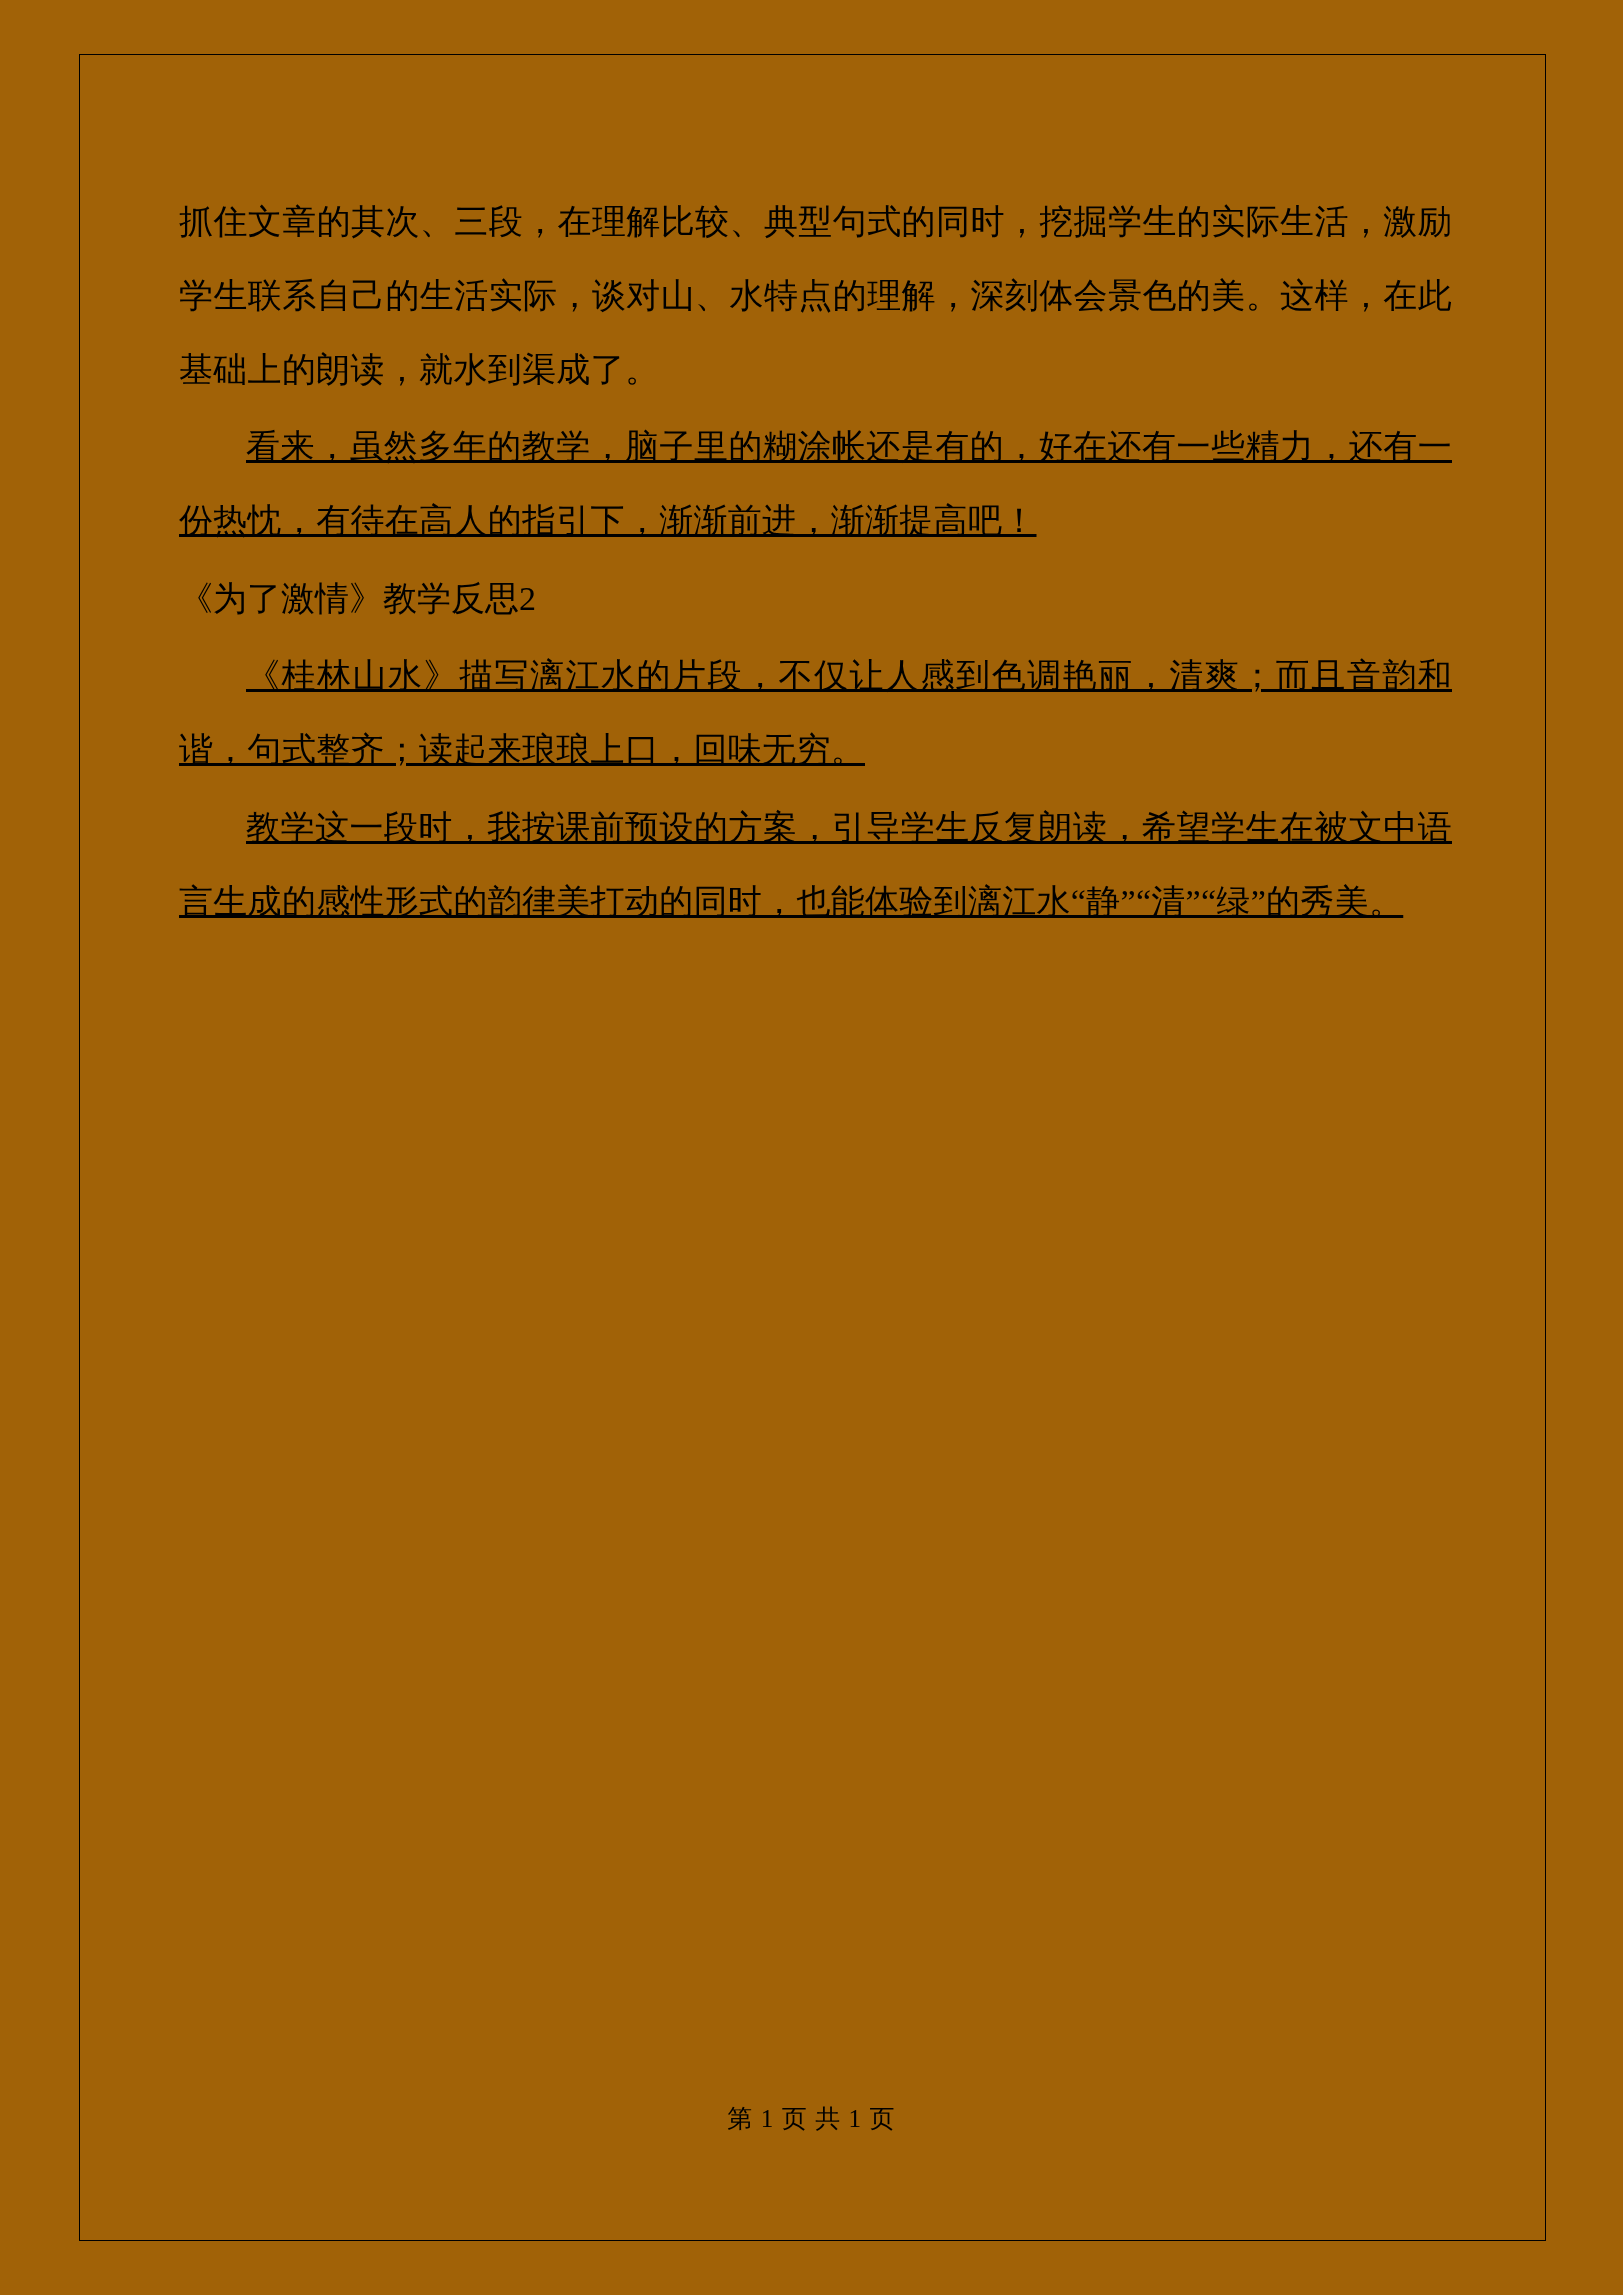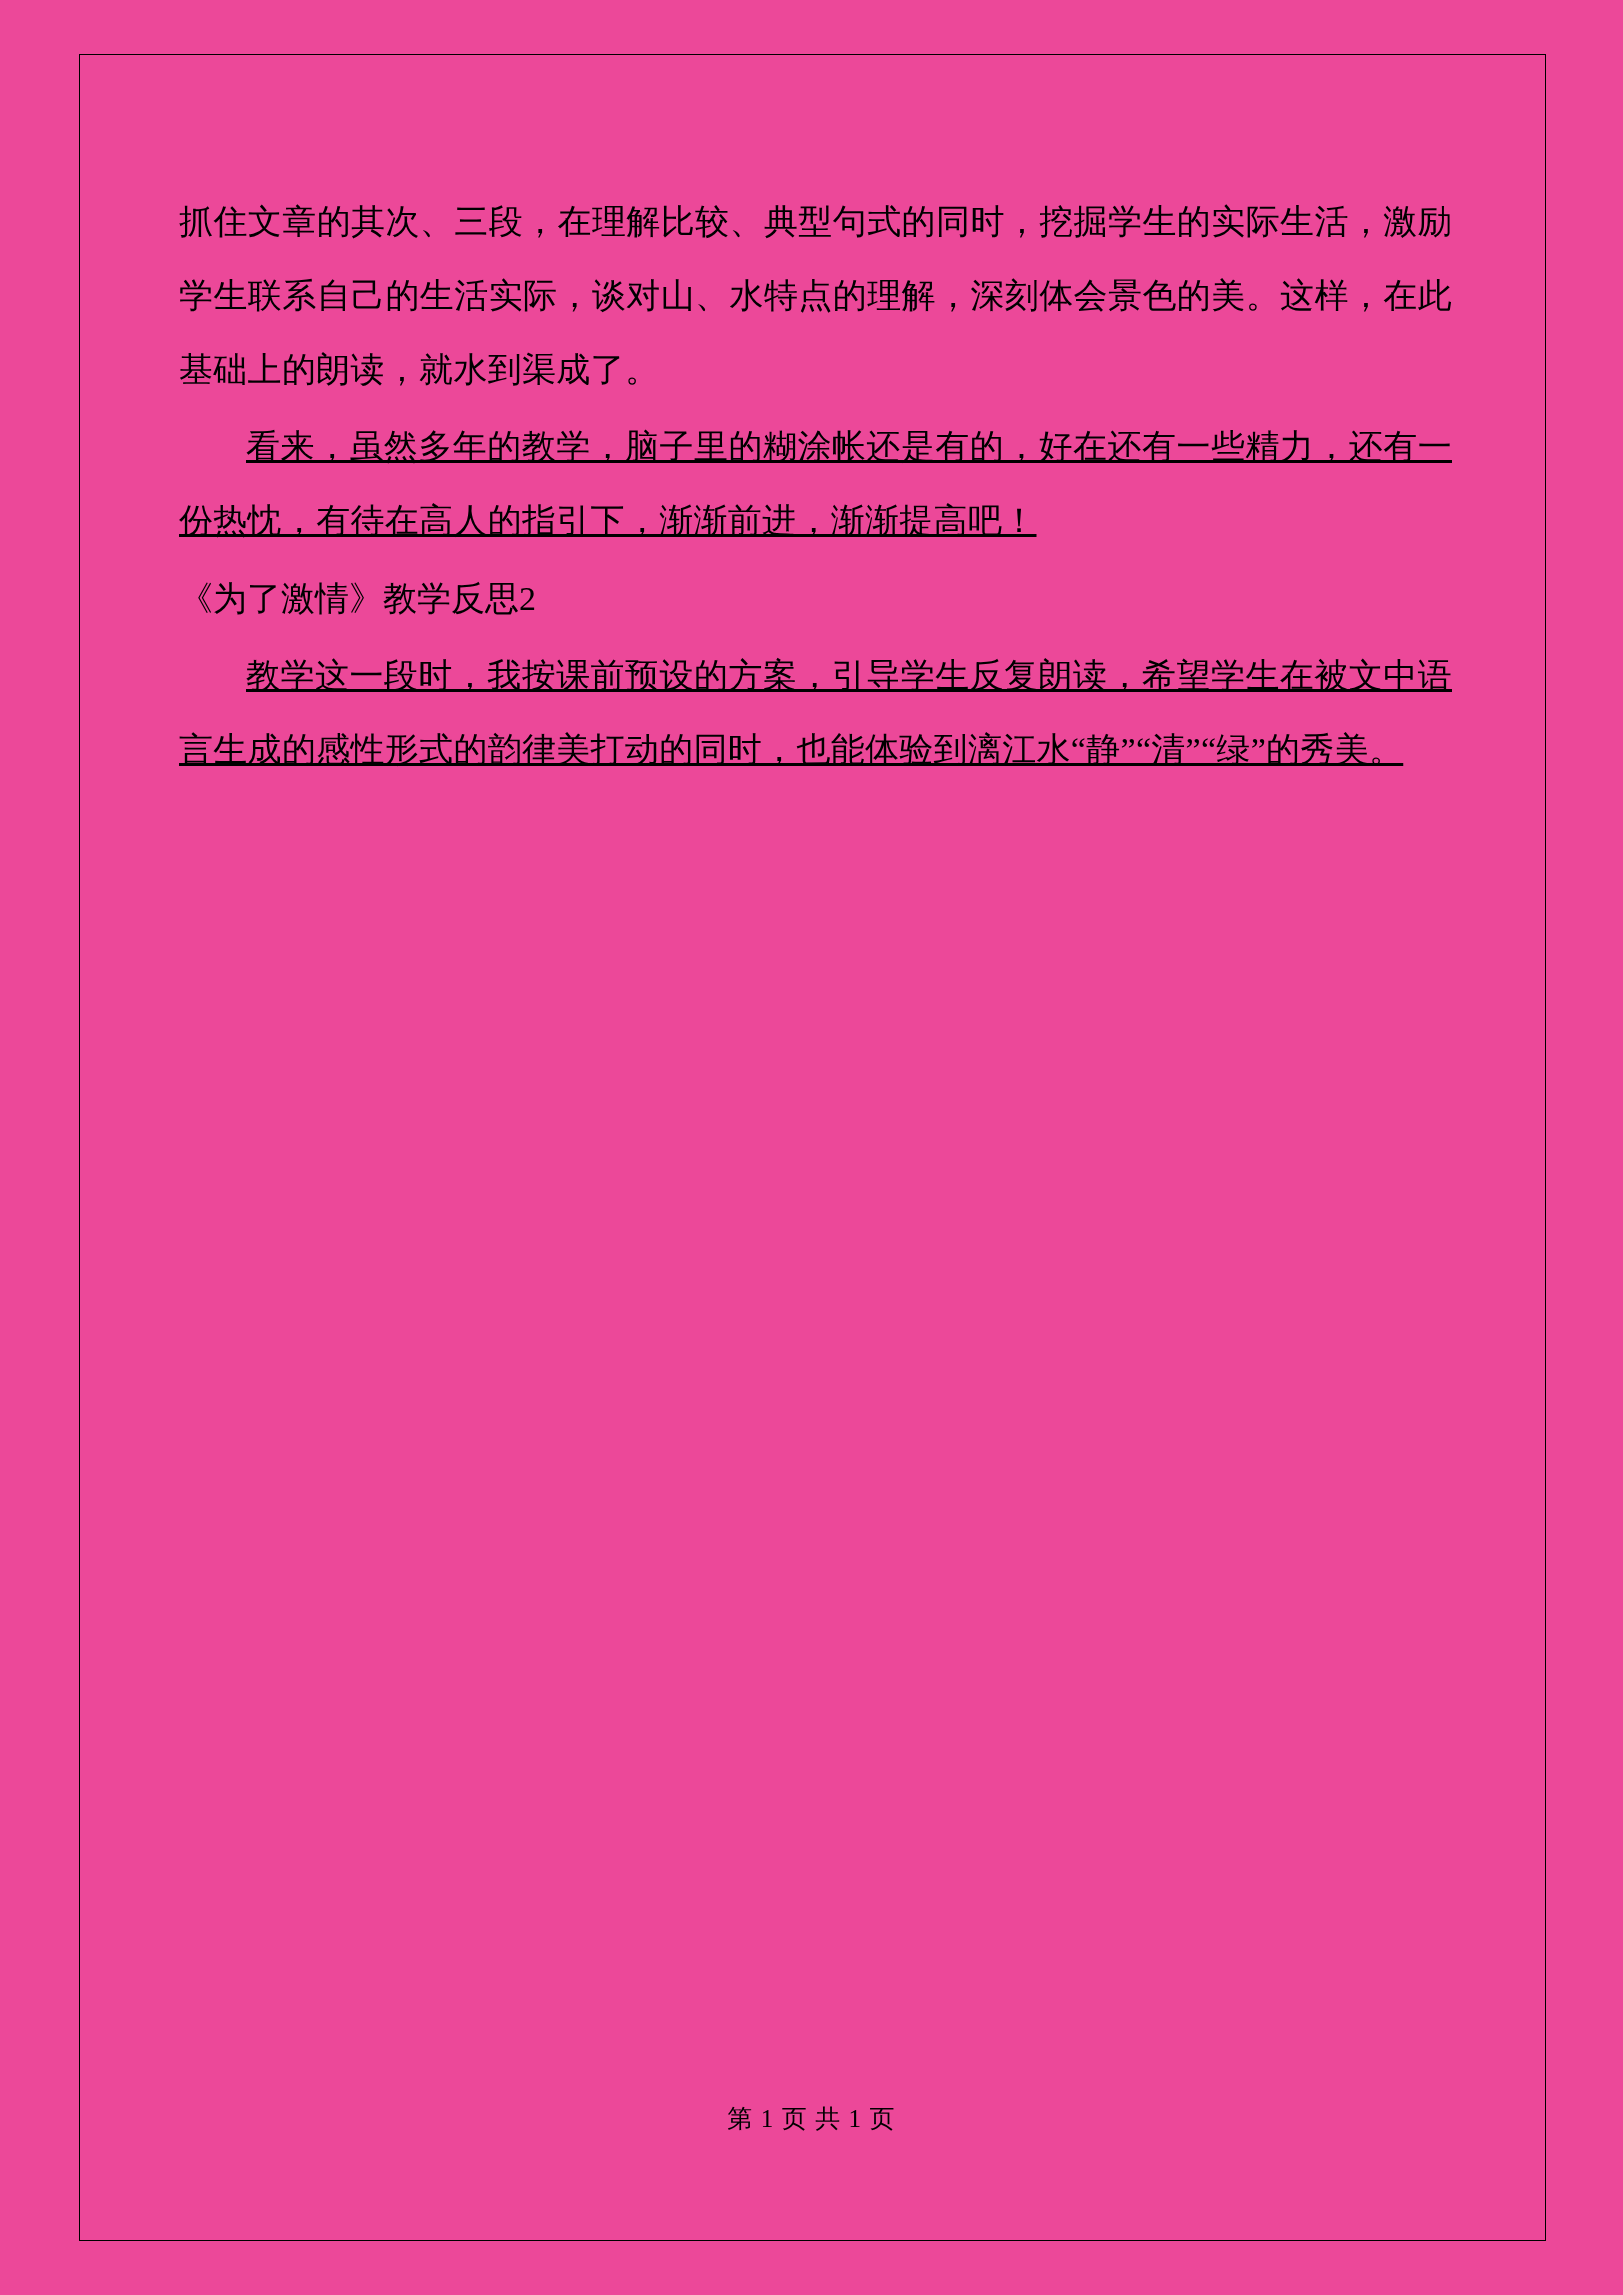--- a/index.html
+++ b/index.html
@@ -7,21 +7,21 @@
     padding: 0;
     background: #ffffff;
   }
   body {
     font-family: "Liberation Serif", "DejaVu Serif", serif;
   }
   .page {
     position: relative;
     width: 1623px;
     height: 2295px;
-    background: #ec4899;
+    background: #a16207;
     box-sizing: border-box;
     overflow: hidden;
   }
   .page-border {
     position: absolute;
     left: 79px;
     top: 54px;
     width: 1467px;
     height: 2187px;
     border: 1.7px solid #000000;
@@ -68,18 +68,19 @@
 </head>
 <body>
 
 <div class="page">
   <div class="page-border"></div>
 
   <div class="content">
     <p class="para">抓住文章的其次、三段，在理解比较、典型句式的同时，挖掘学生的实际生活，激励学生联系自己的生活实际，谈对山、水特点的理解，深刻体会景色的美。这样，在此基础上的朗读，就水到渠成了。</p>
     <p class="para indent">看来，虽然多年的教学，脑子里的糊涂帐还是有的，好在还有一些精力，还有一份热忱，有待在高人的指引下，渐渐前进，渐渐提高吧！</p>
     <p class="heading">《为了激情》教学反思2</p>
+    <p class="para indent">《桂林山水》描写漓江水的片段，不仅让人感到色调艳丽，清爽；而且音韵和谐，句式整齐；读起来琅琅上口，回味无穷。</p>
     <p class="para indent">教学这一段时，我按课前预设的方案，引导学生反复朗读，希望学生在被文中语言生成的感性形式的韵律美打动的同时，也能体验到漓江水“静”“清”“绿”的秀美。</p>
   </div>
 
   <div class="footer">第 1 页   共 1 页</div>
 </div>
 
 
 </body></html>

